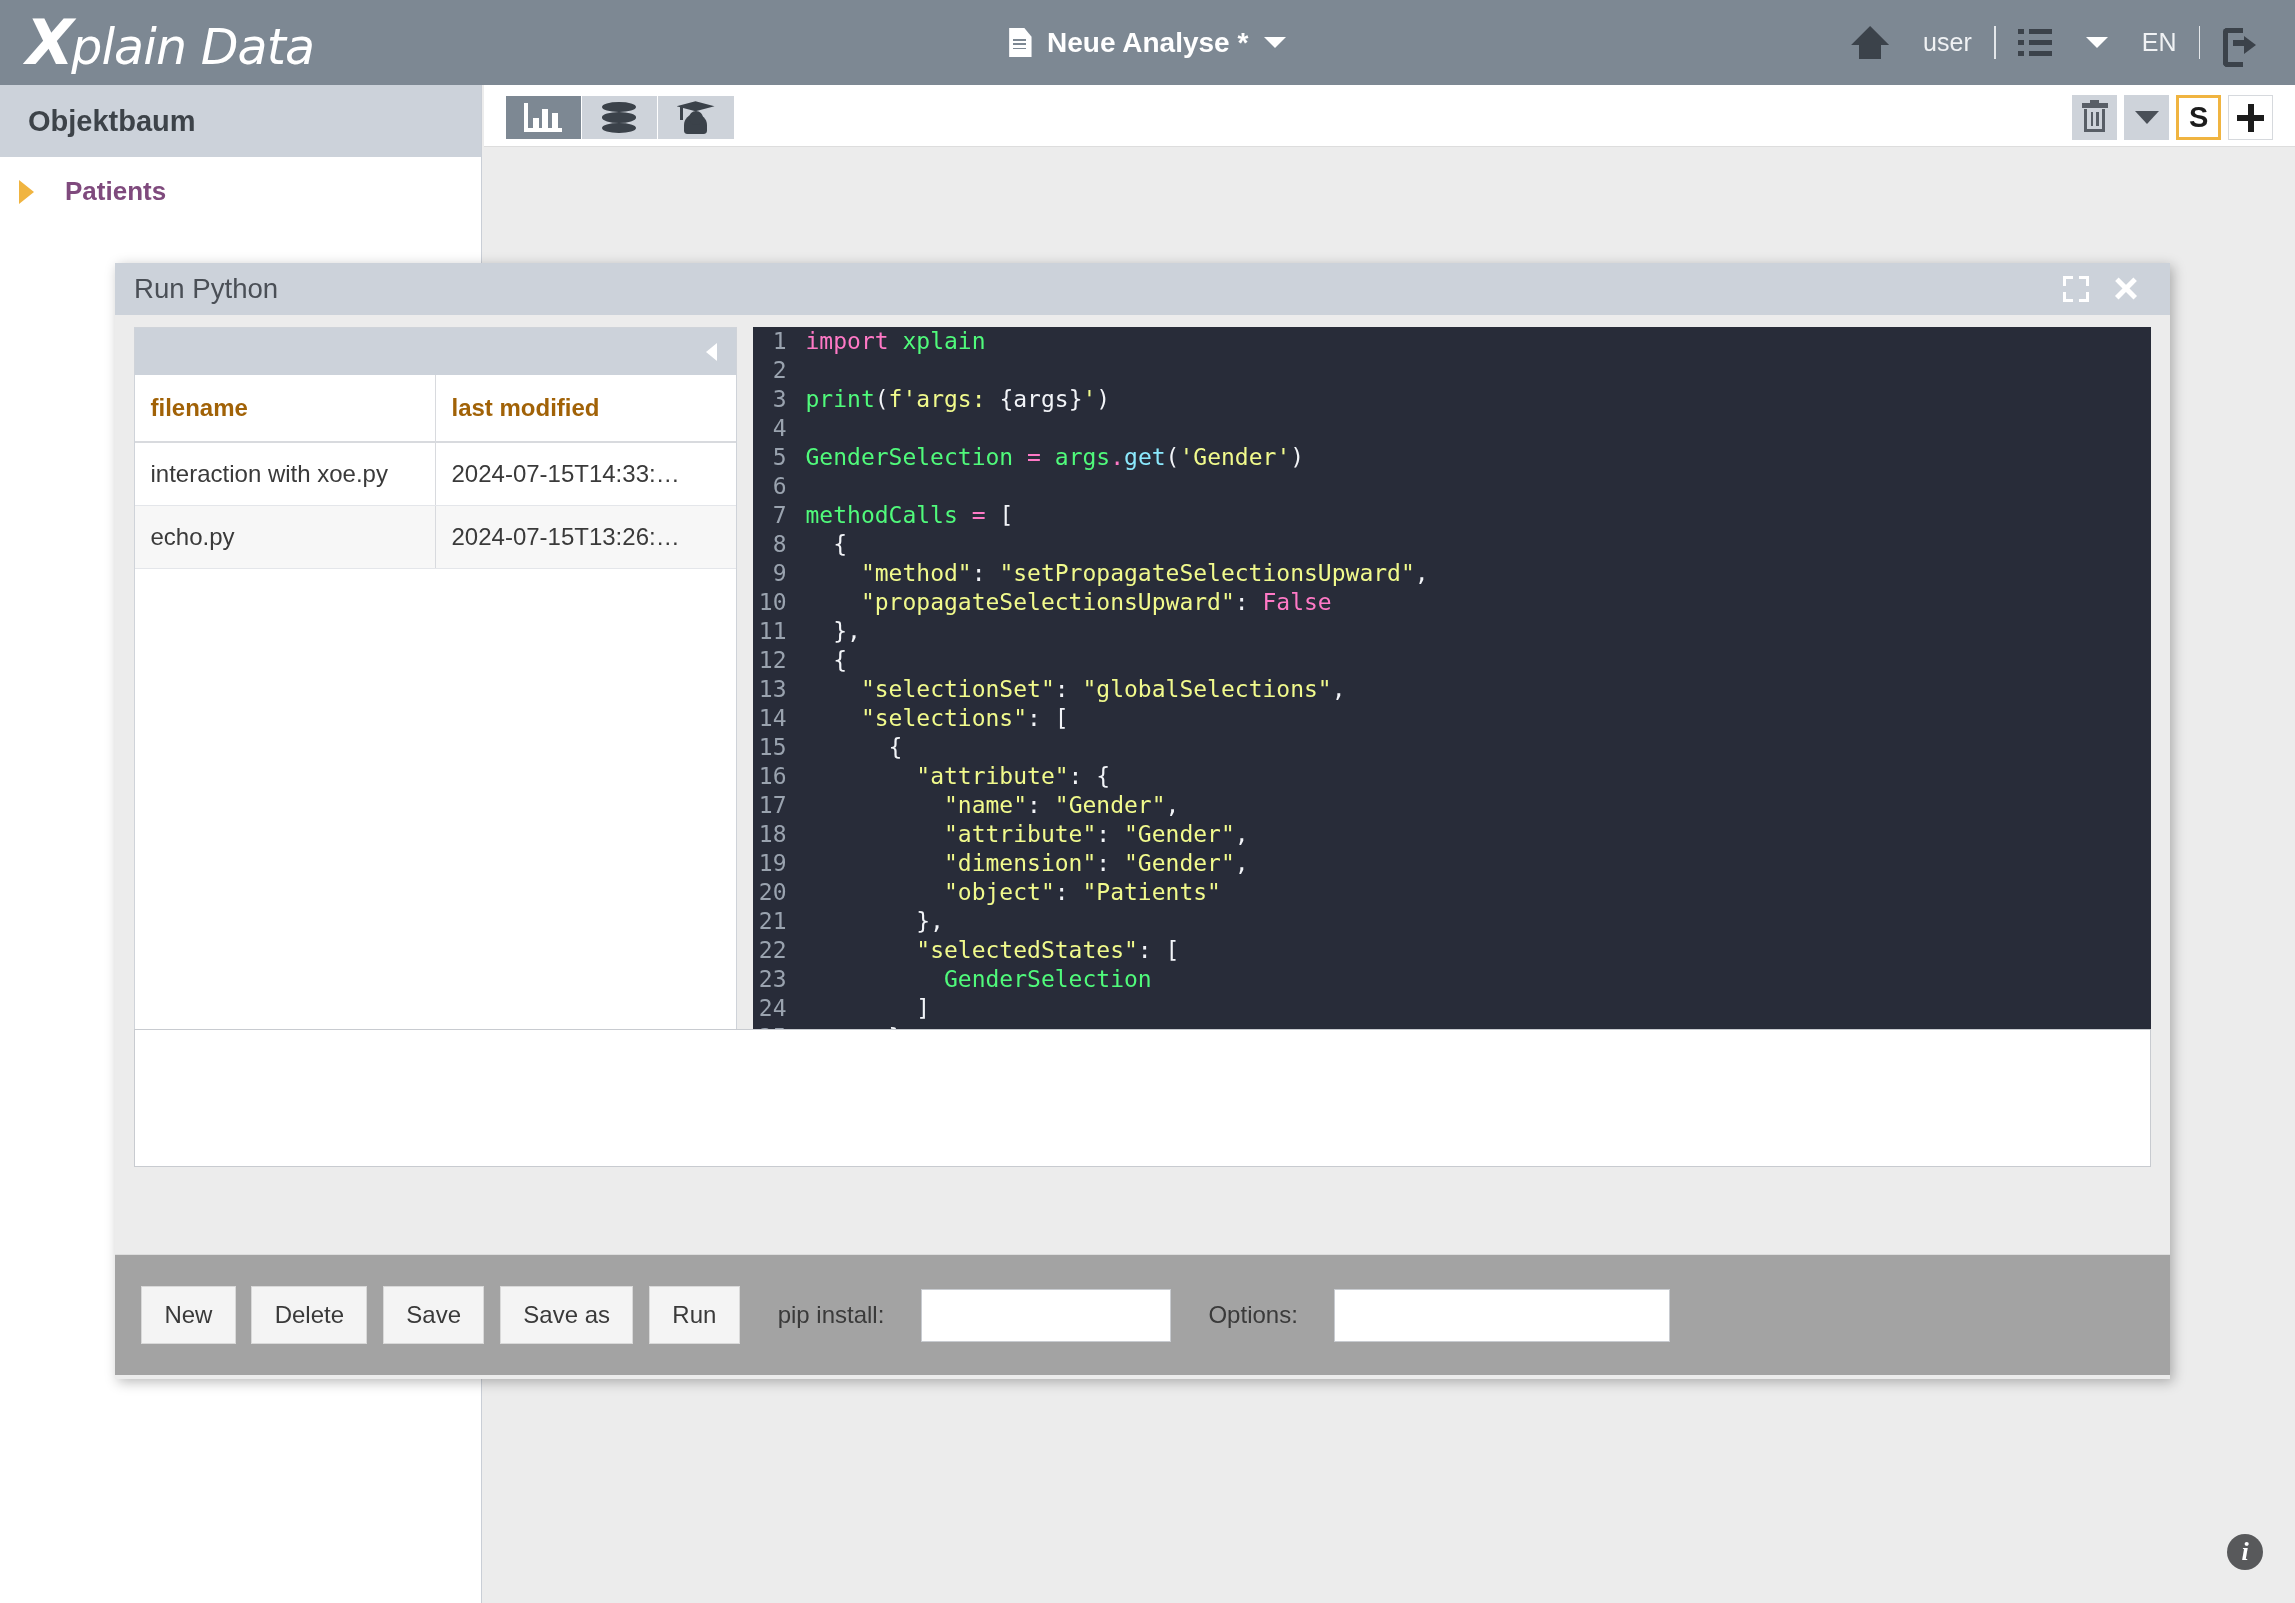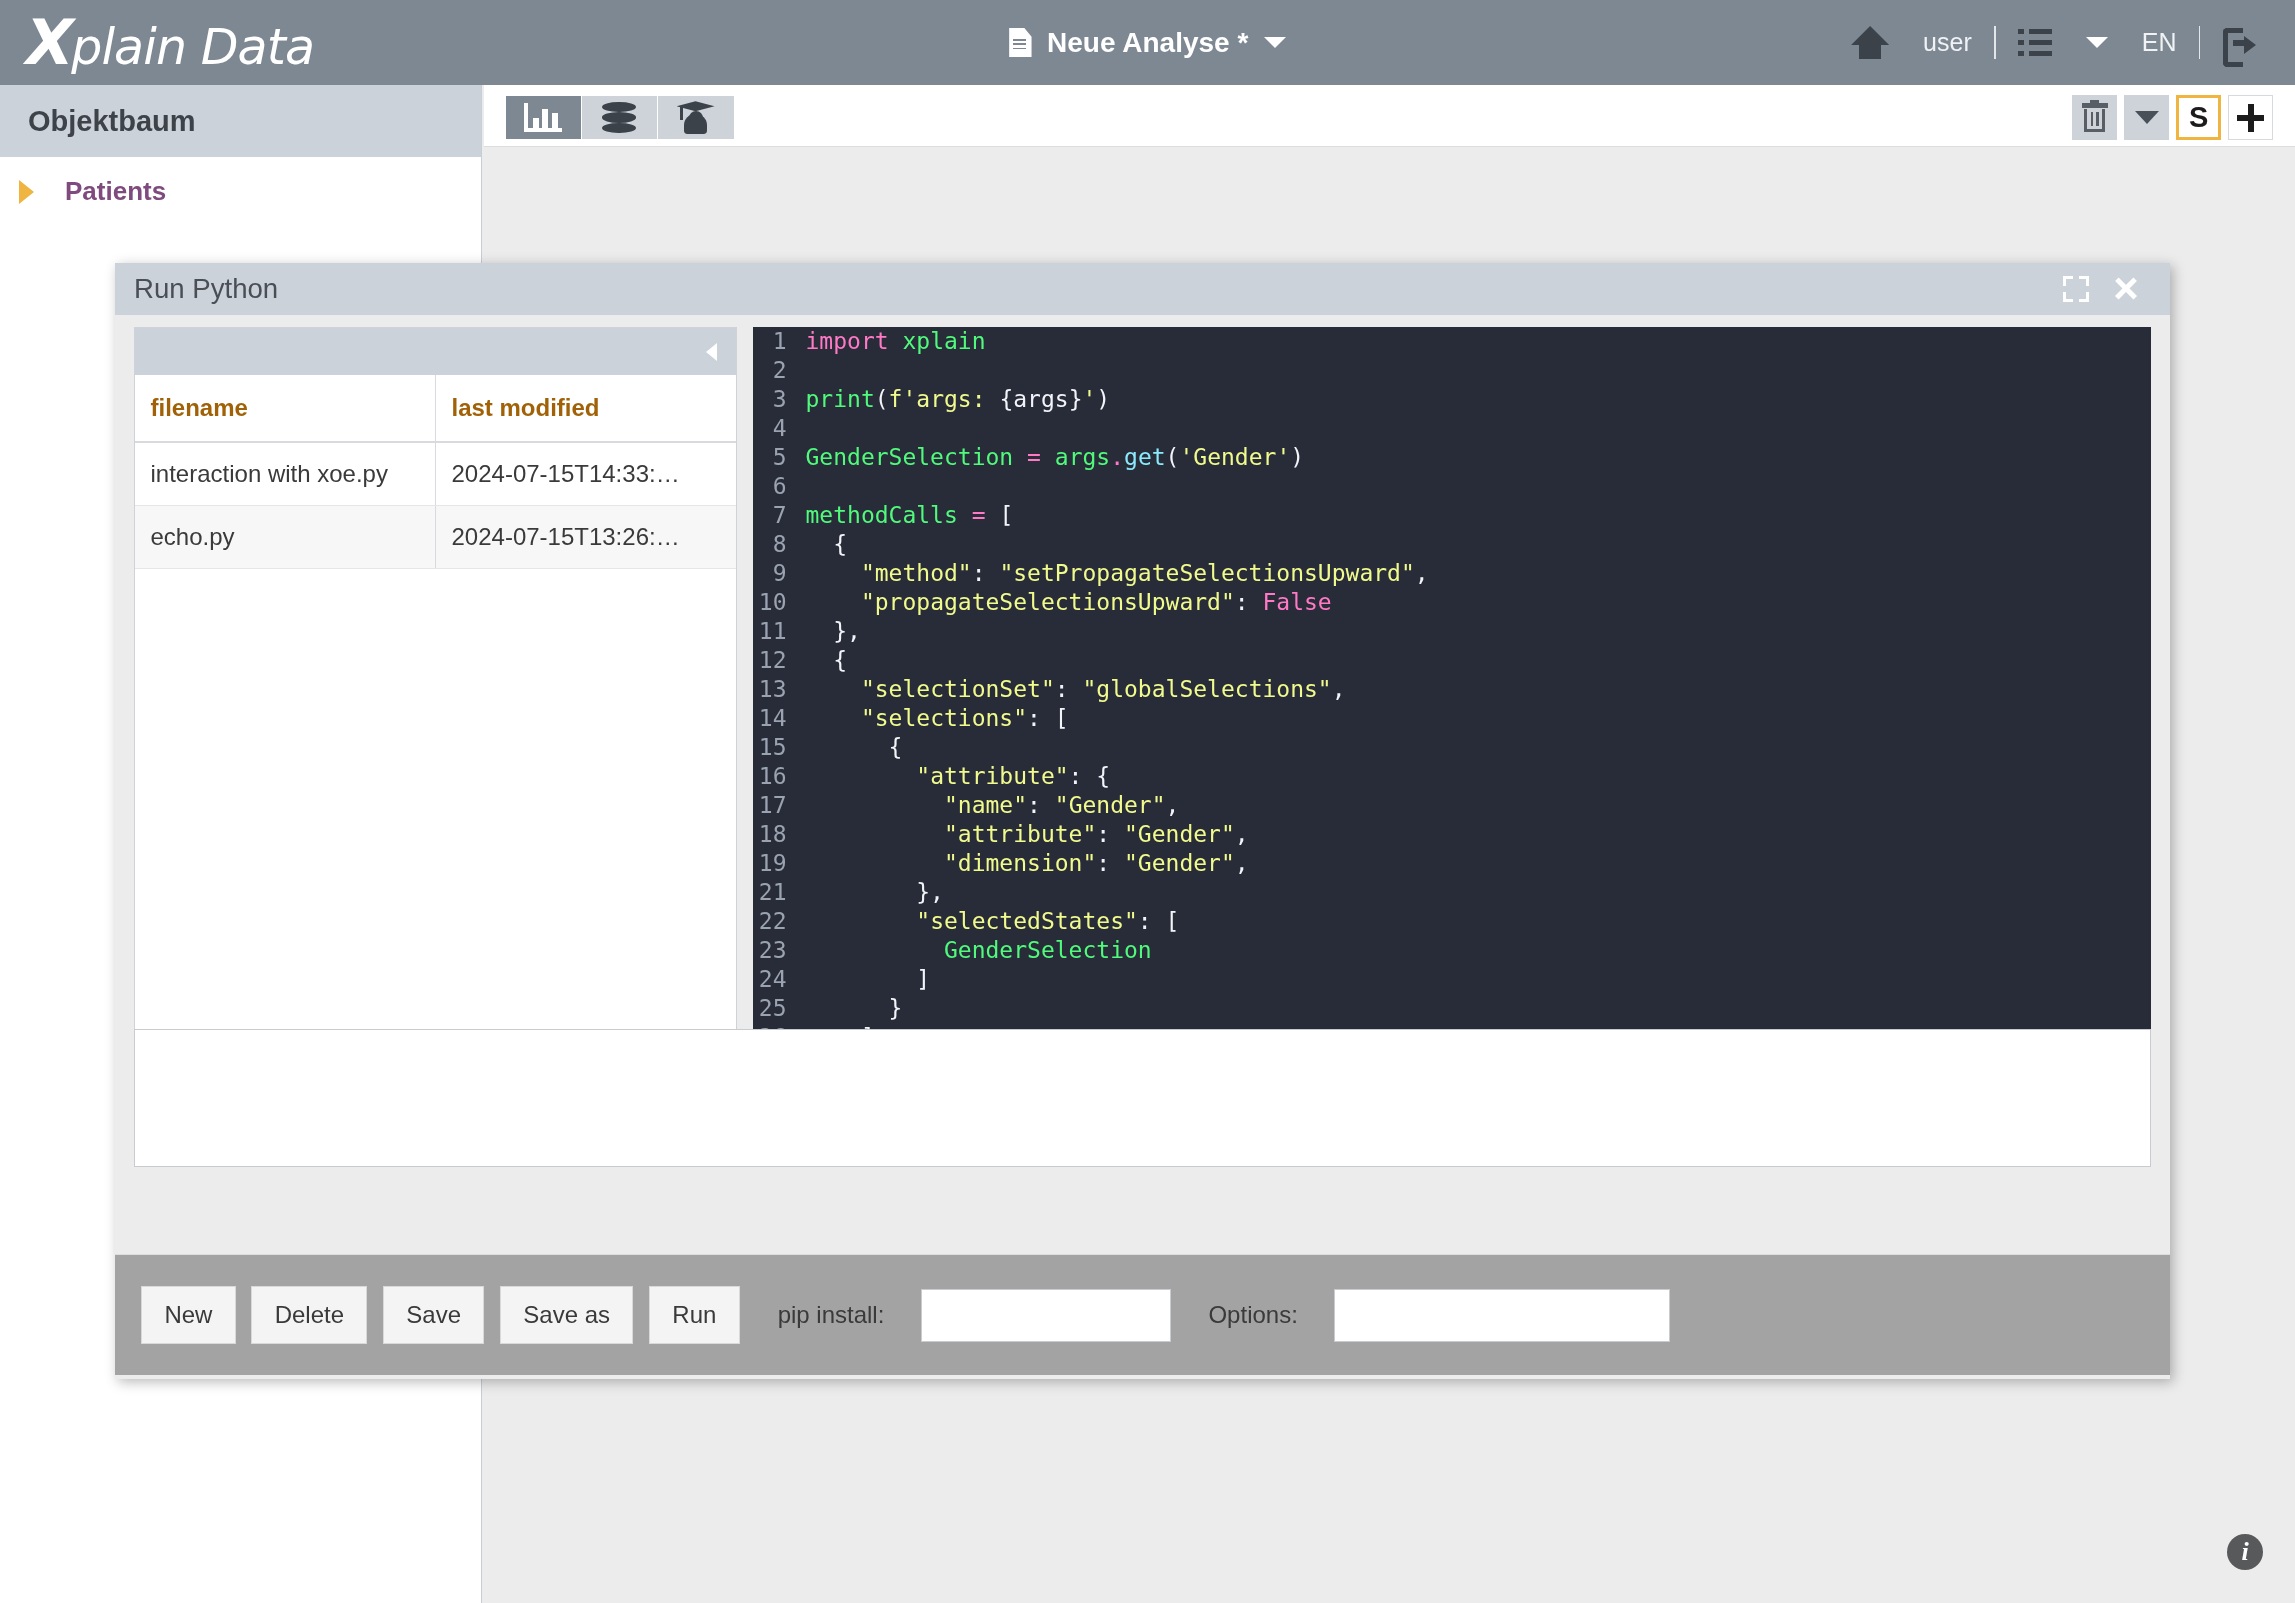--- a/index.html
+++ b/index.html
@@ -429,20 +429,21 @@
           <div class="code-line"><span class="ln">10</span><span><span class="cd">    </span><span class="str">"propagateSelectionsUpward"</span><span class="cd">: </span><span class="kw">False</span></span></div>
           <div class="code-line"><span class="ln">11</span><span><span class="cd">  },</span></span></div>
           <div class="code-line"><span class="ln">12</span><span><span class="cd">  {</span></span></div>
           <div class="code-line"><span class="ln">13</span><span><span class="cd">    </span><span class="str">"selectionSet"</span><span class="cd">: </span><span class="str">"globalSelections"</span><span class="cd">,</span></span></div>
           <div class="code-line"><span class="ln">14</span><span><span class="cd">    </span><span class="str">"selections"</span><span class="cd">: [</span></span></div>
           <div class="code-line"><span class="ln">15</span><span><span class="cd">      {</span></span></div>
           <div class="code-line"><span class="ln">16</span><span><span class="cd">        </span><span class="str">"attribute"</span><span class="cd">: {</span></span></div>
           <div class="code-line"><span class="ln">17</span><span><span class="cd">          </span><span class="str">"name"</span><span class="cd">: </span><span class="str">"Gender"</span><span class="cd">,</span></span></div>
           <div class="code-line"><span class="ln">18</span><span><span class="cd">          </span><span class="str">"attribute"</span><span class="cd">: </span><span class="str">"Gender"</span><span class="cd">,</span></span></div>
           <div class="code-line"><span class="ln">19</span><span><span class="cd">          </span><span class="str">"dimension"</span><span class="cd">: </span><span class="str">"Gender"</span><span class="cd">,</span></span></div>
+          <div class="code-line"><span class="ln">20</span><span><span class="cd">          </span><span class="str">"object"</span><span class="cd">: </span><span class="str">"Patients"</span></span></div>
           <div class="code-line"><span class="ln">21</span><span><span class="cd">        },</span></span></div>
           <div class="code-line"><span class="ln">22</span><span><span class="cd">        </span><span class="str">"selectedStates"</span><span class="cd">: [</span></span></div>
           <div class="code-line"><span class="ln">23</span><span><span class="cd">          </span><span class="var">GenderSelection</span></span></div>
           <div class="code-line"><span class="ln">24</span><span><span class="cd">        ]</span></span></div>
           <div class="code-line"><span class="ln">25</span><span><span class="cd">      }</span></span></div>
           <div class="code-line"><span class="ln">26</span><span><span class="cd">    ],</span></span></div>
         </div>
     </div>
   </div>
 

